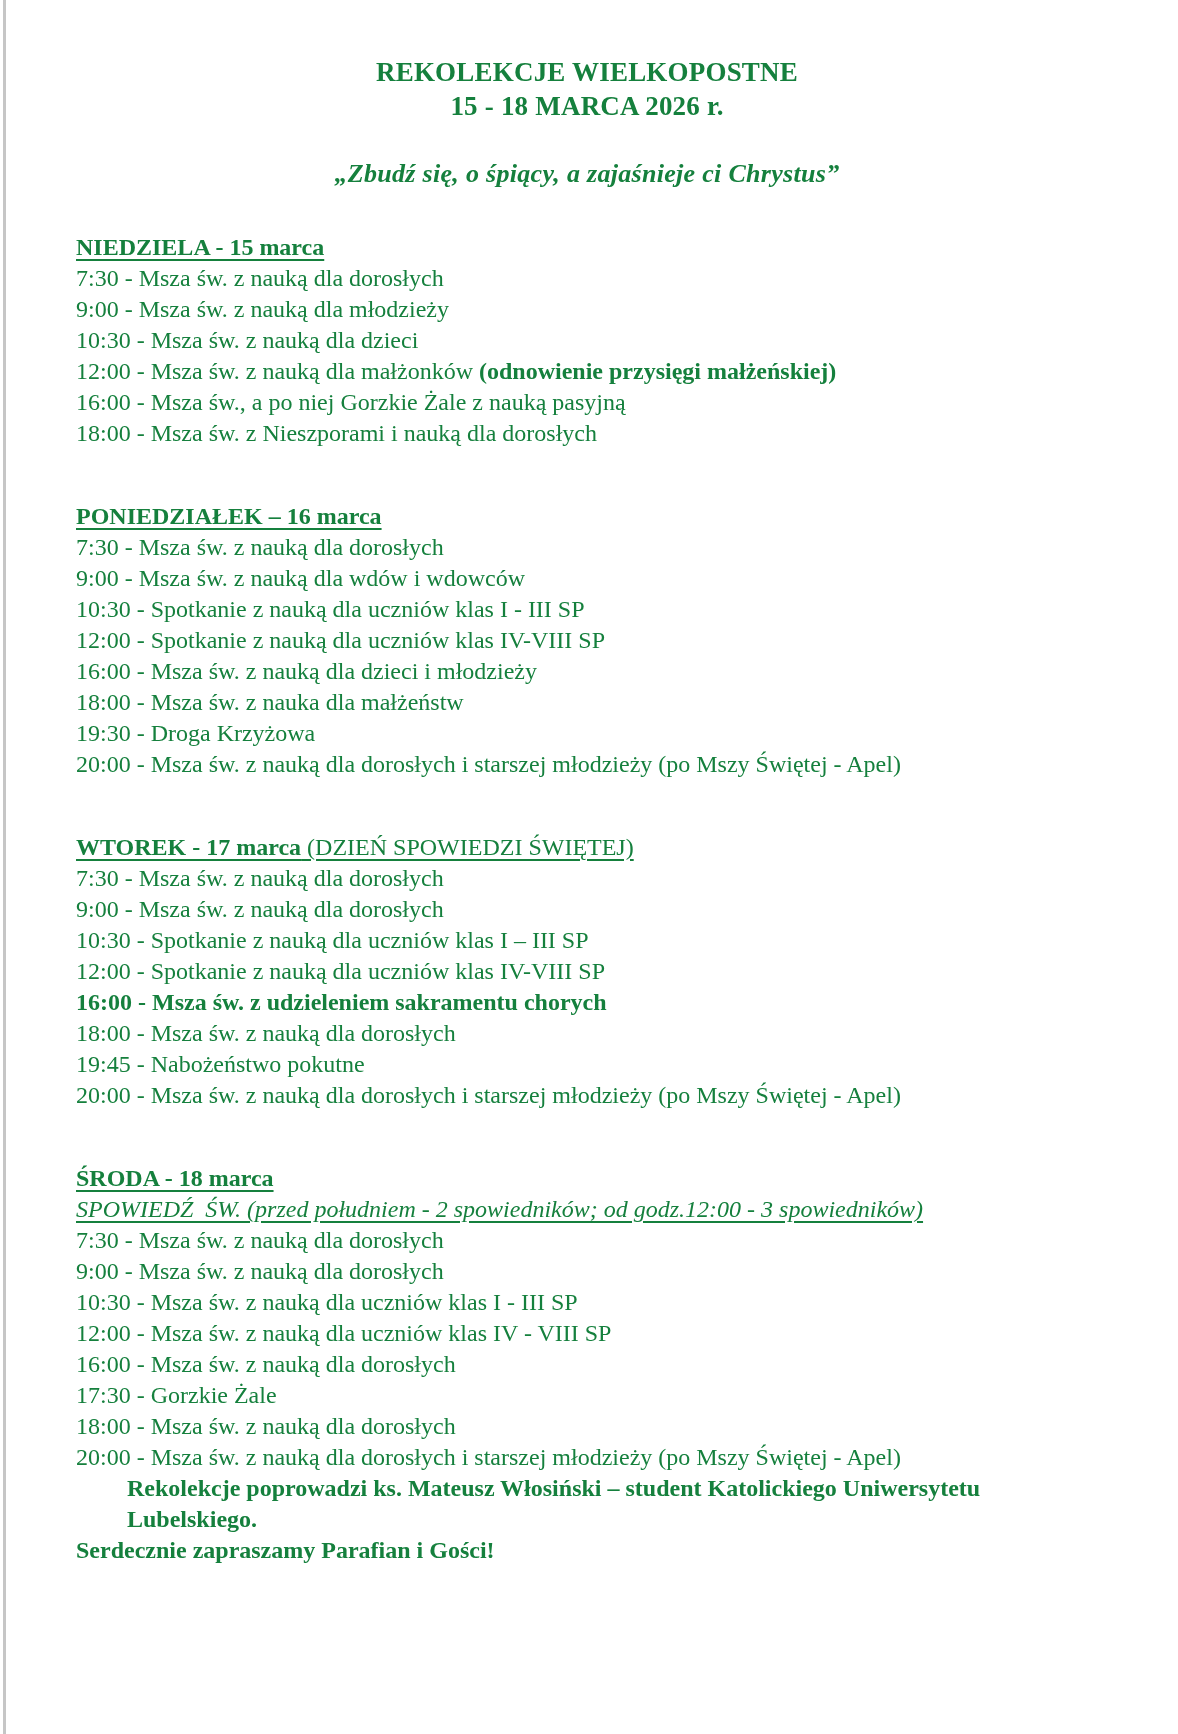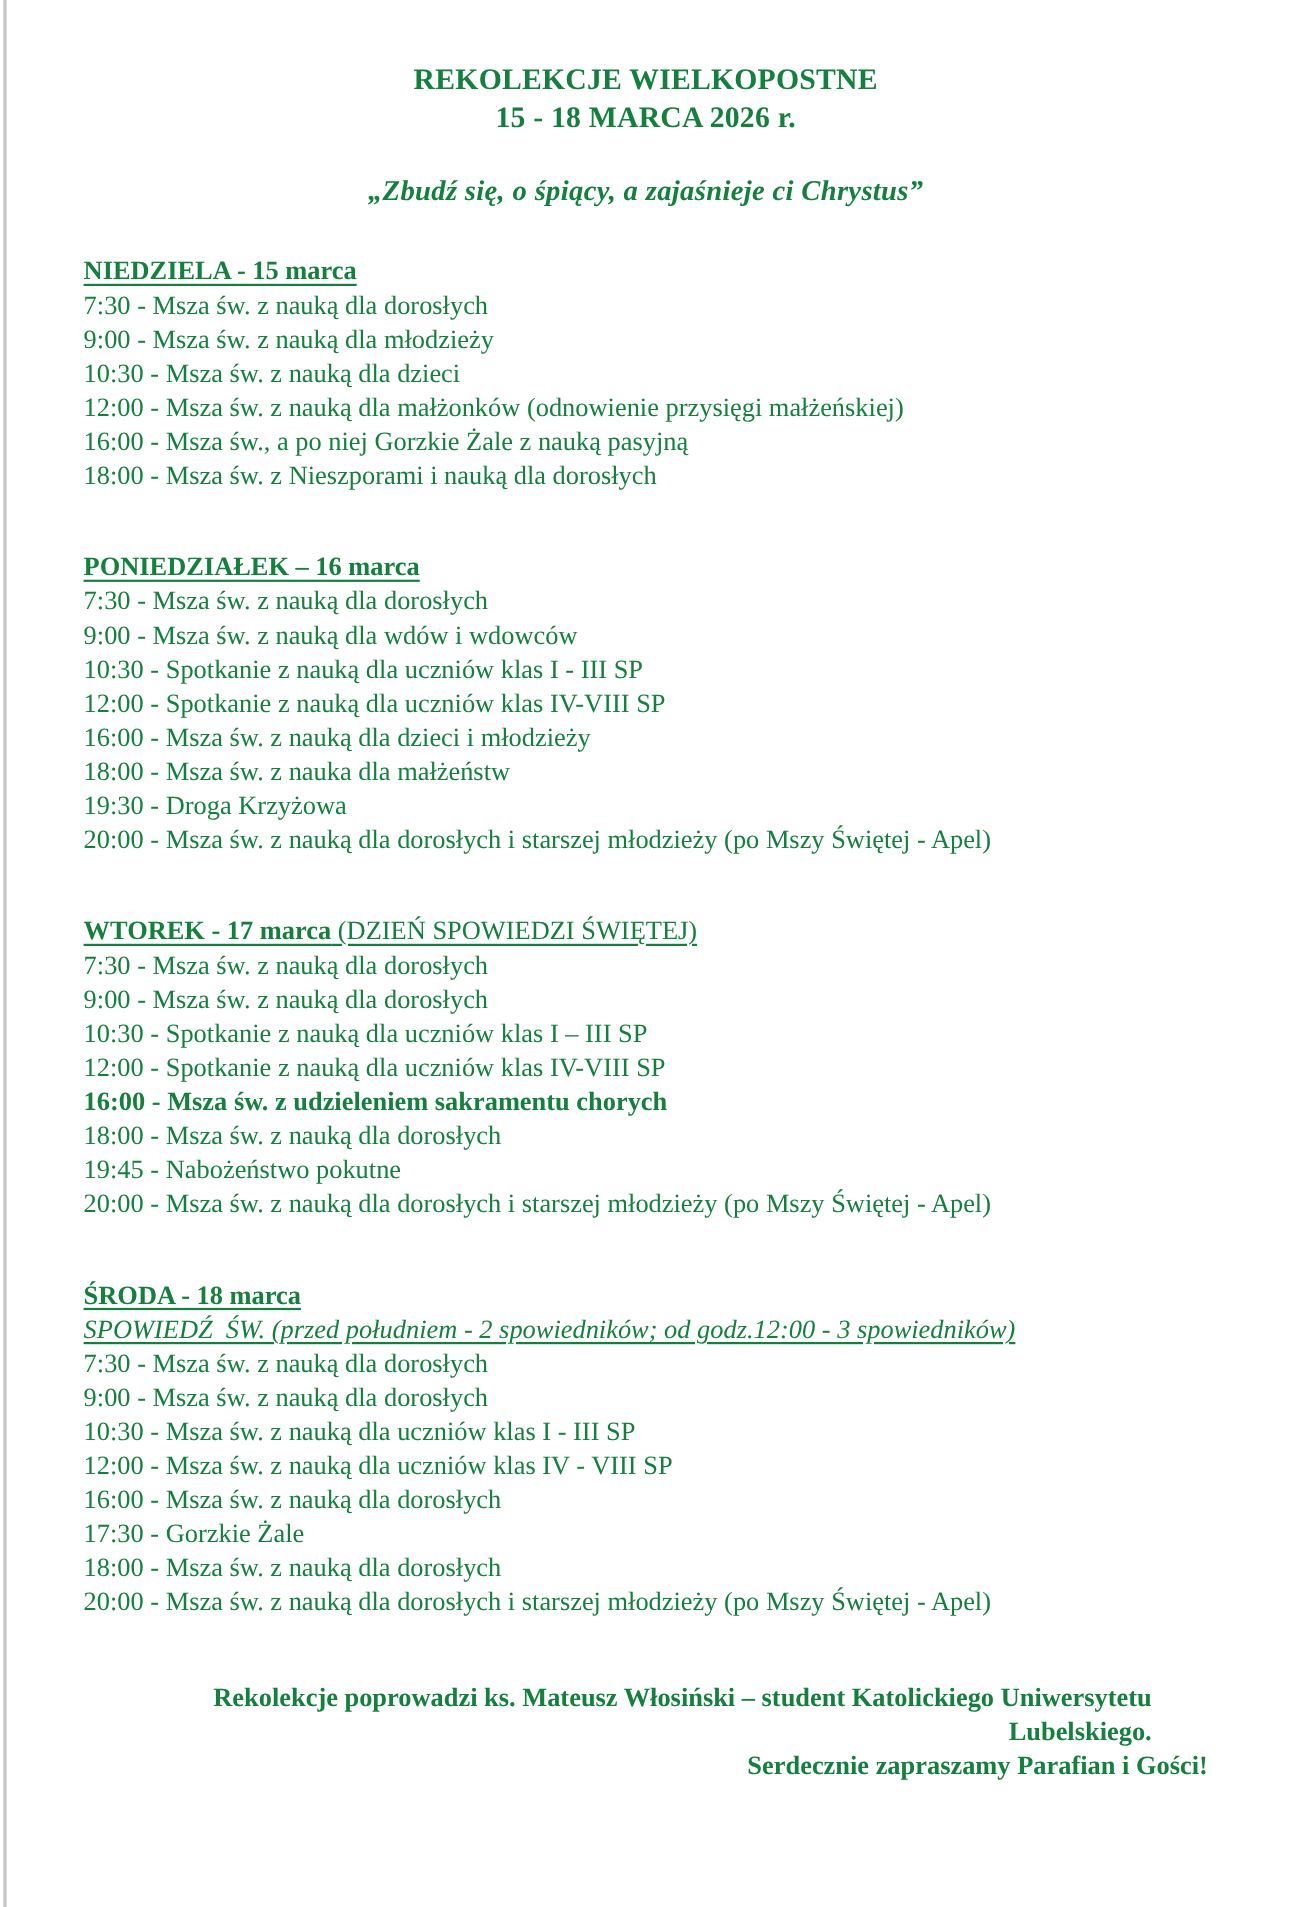--- a/index.html
+++ b/index.html
@@ -79,25 +79,24 @@
     text-decoration: underline;
     text-underline-offset: 4px;
     text-decoration-thickness: 2px;
     white-space: pre-wrap;
   }
   .schedule-line {
     font-size: 24px;
     line-height: 31px;
     white-space: pre-wrap;
   }
-  .schedule-line .bold-part { font-weight: normal; }
+  .schedule-line .bold-part { font-weight: bold; }
   .schedule-line.all-bold { font-weight: bold; }
   .doc-footer {
-    margin-top: 56px;
-    text-align: right;
+    text-align: left;
     font-size: 24px;
     line-height: 31px;
     font-weight: bold;
   }
   .doc-footer .footer-line1 {
     max-width: 920px;
     margin: 0 auto;
   }
 </style>
 </head>

